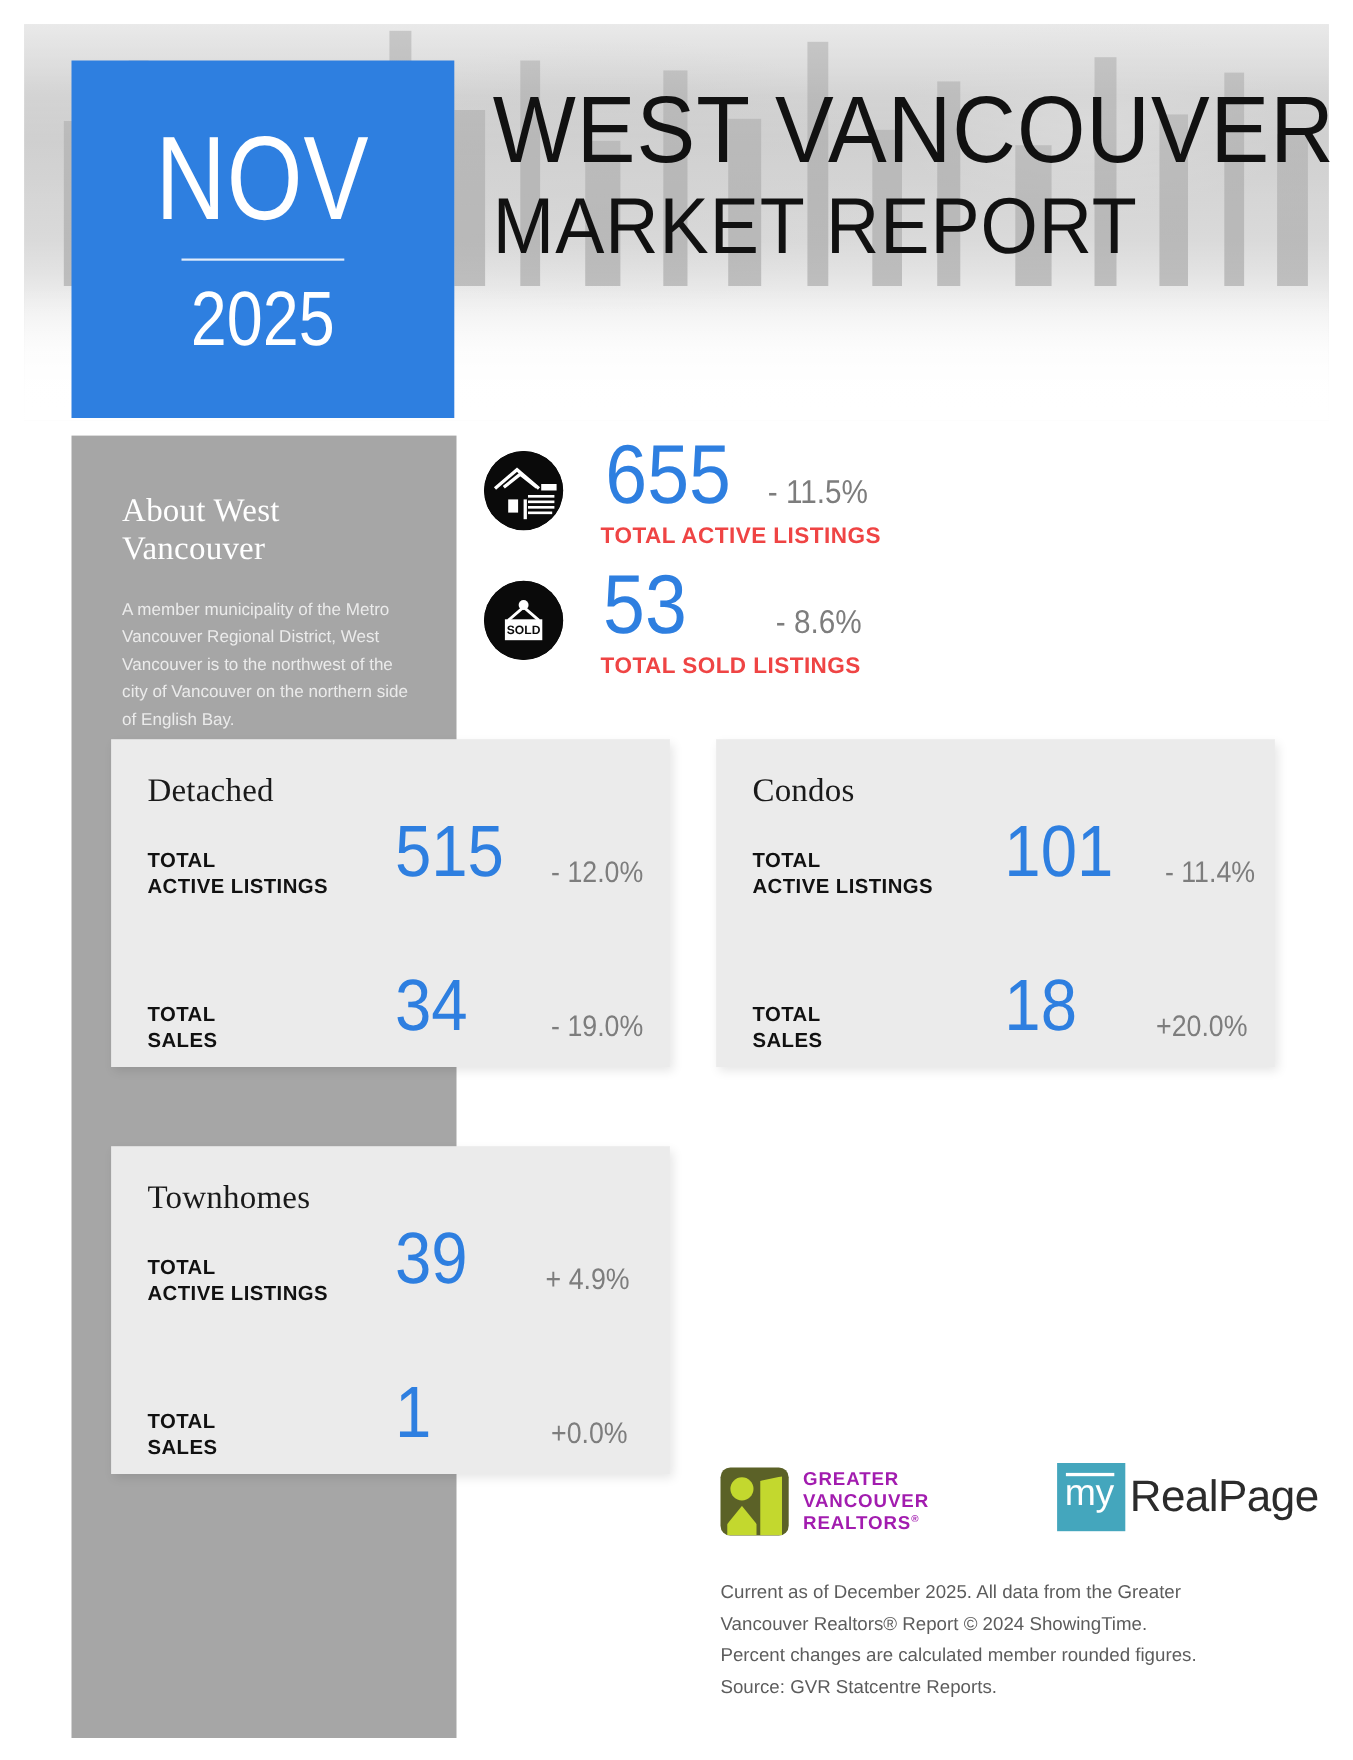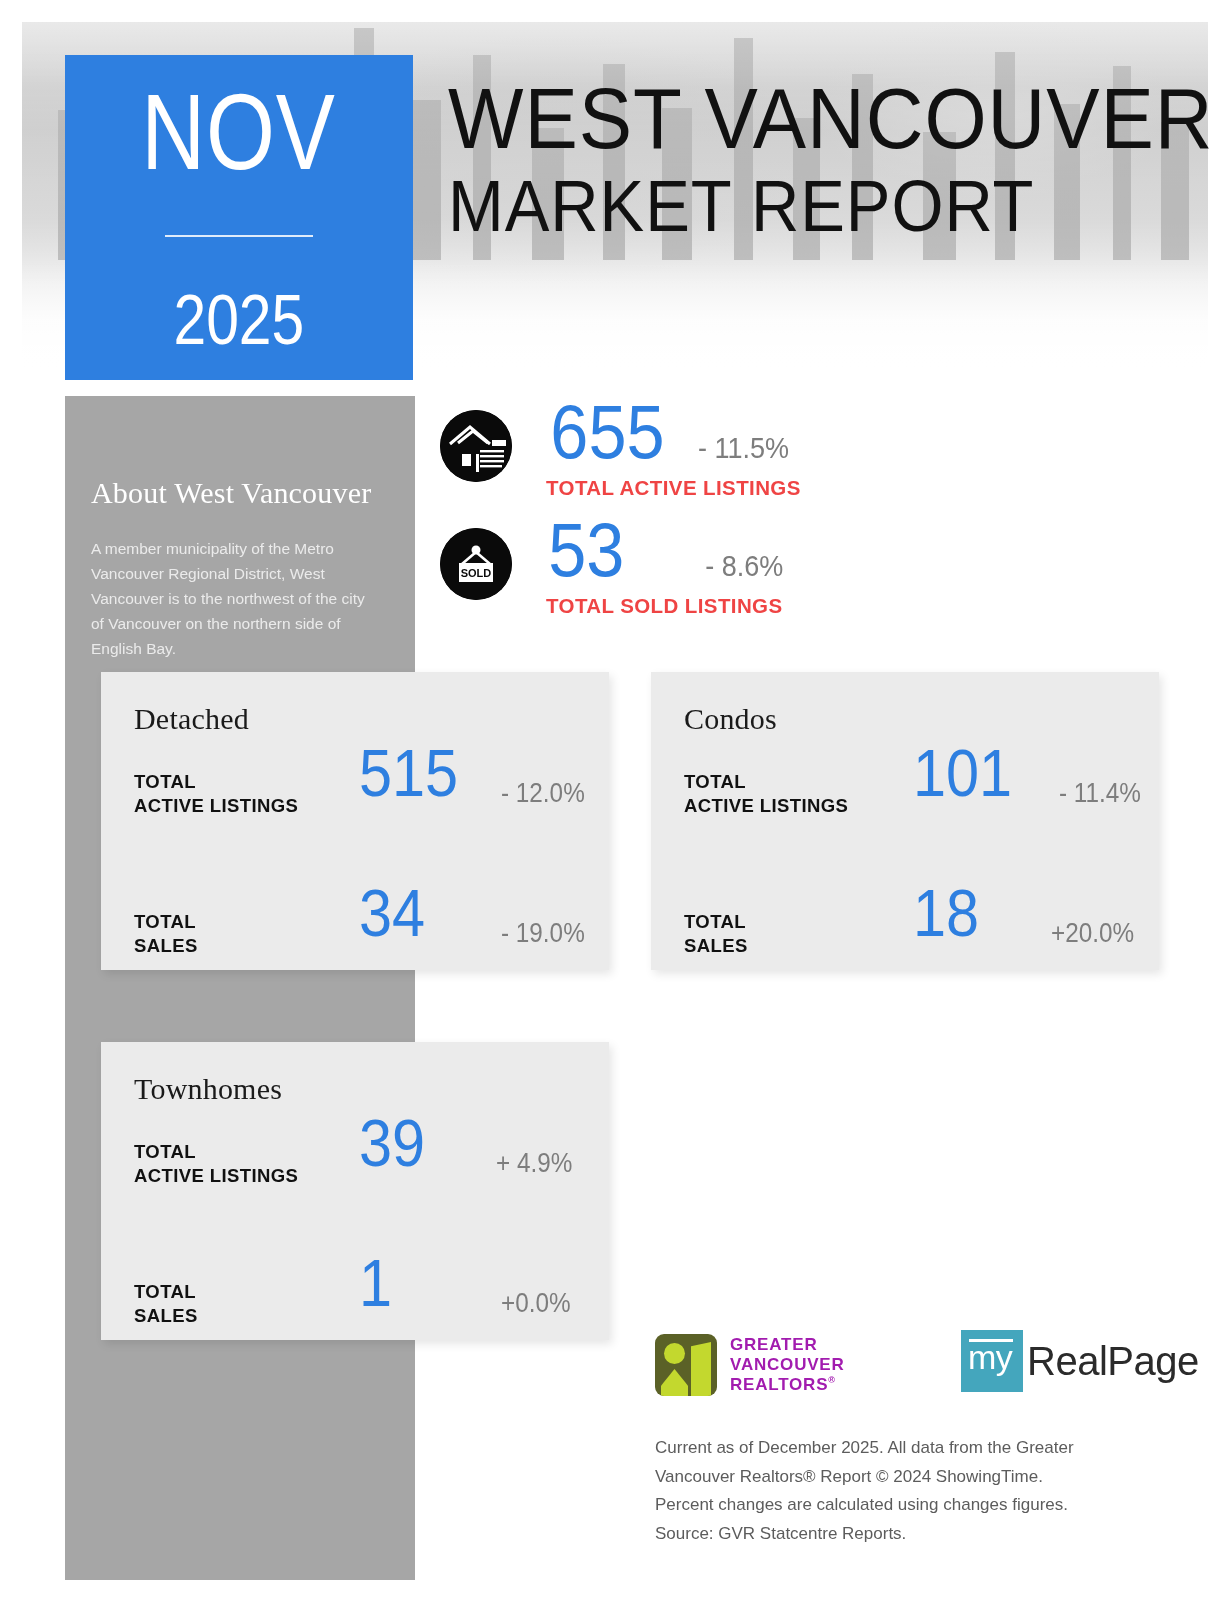--- a/index.html
+++ b/index.html
@@ -51,21 +51,20 @@
   .date-badge {
     position: absolute;
     left: 65px; top: 55px;
     width: 348px; height: 325px;
     background: #2e7fe0;
     display: flex;
     flex-direction: column;
     align-items: center;
     justify-content: center;
     z-index: 5;
-    gap: 30px;
   }
   .date-month {
     font-family: "Liberation Sans Narrow", "Liberation Sans", sans-serif;
     font-size: 108px;
     line-height: 0.96;
     color: #ffffff;
     letter-spacing: 1px;
     transform: scaleX(0.82);
     font-weight: 400;
   }
@@ -113,21 +112,21 @@
   }
 
   
   .sidebar {
     position: absolute;
     left: 65px; top: 396px;
     width: 350px; height: 1184px;
     background: #a6a6a6;
     z-index: 1;
   }
-  .sidebar-inner { padding: 52px 34px 0 26px; margin-top: 28px; }
+  .sidebar-inner { padding: 52px 34px 0 46px; }
   .about-title {
     font-family: "Liberation Serif", "DejaVu Serif", serif;
     font-size: 30px;
     color: #ffffff;
     margin-bottom: 26px;
     letter-spacing: 0.2px;
   }
   .about-body {
     font-family: "Liberation Sans", sans-serif;
     font-size: 15.5px;
@@ -494,15 +493,15 @@
       <div class="mrp-my">my</div>
     </div>
     <div class="mrp-word">RealPage</div>
   </div>
 
 </div>
 
 <div class="footer">
   <div>Current as of December 2025. All data from the Greater</div>
   <div>Vancouver Realtors® Report © 2024 ShowingTime.</div>
-  <div>Percent changes are calculated using changes figures.</div>
+  <div>Percent changes are calculated member rounded figures.</div>
   <div>Source: GVR Statcentre Reports.</div>
 </div>
 
 </body></html>

